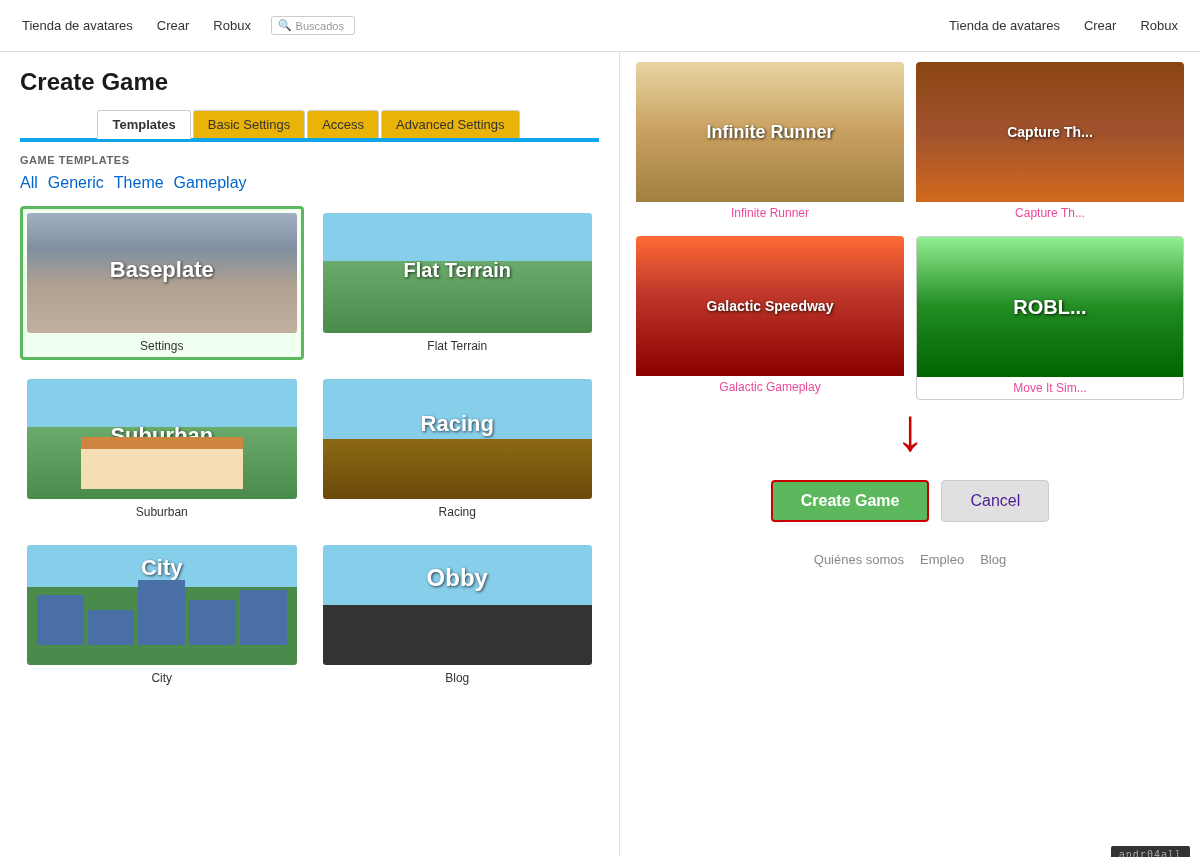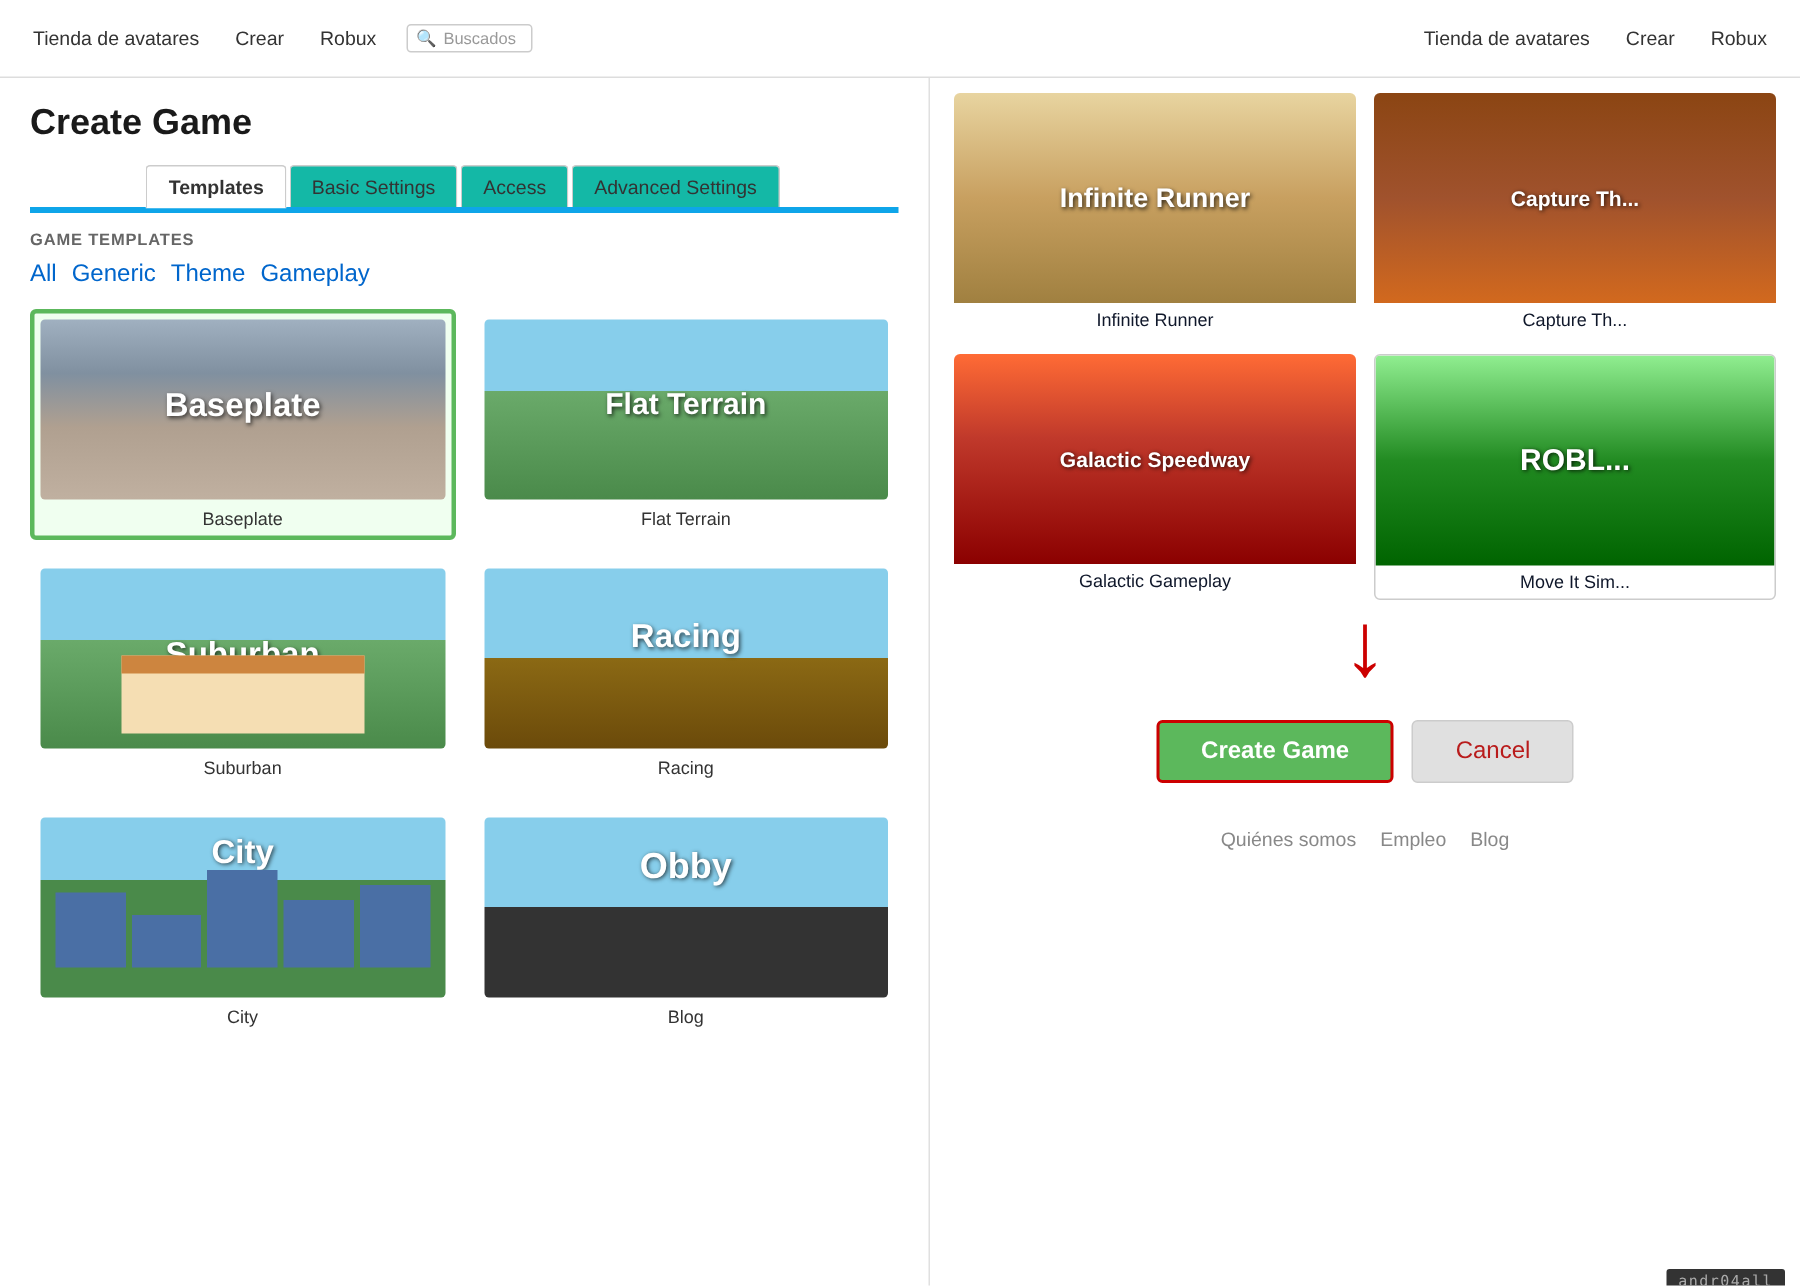--- a/index.html
+++ b/index.html
@@ -64,21 +64,21 @@
     .tabs {
       display: flex;
       border-bottom: 4px solid #0ea5e9;
       margin-bottom: 12px;
       justify-content: center;
     }
     .tab {
       padding: 6px 14px;
       border: 1px solid #ccc;
       border-bottom: none;
-      background: #14b8a6;
+      background: #eab308;
       cursor: pointer;
       font-size: 13px;
       color: #333;
       margin-right: 2px;
       border-radius: 3px 3px 0 0;
     }
     .tab.active {
       background: #fff;
       border-bottom: 1px solid #fff;
       font-weight: bold;
@@ -288,21 +288,21 @@
 
     .game-thumb {
       width: 100%;
       height: 140px;
       position: relative;
       overflow: hidden;
     }
 
     .game-label {
       font-size: 12px;
-      color: #0f172a;
+      color: #ec4899;
       text-align: center;
       padding: 4px 0;
     }
 
     
     .thumb-infinite-runner {
       background: linear-gradient(180deg, #e8d4a0 0%, #c8a060 50%, #a08040 100%);
       position: relative;
       display: flex;
       align-items: center;
@@ -379,21 +379,21 @@
       border: 2px solid #cc0000;
       padding: 10px 28px;
       font-size: 16px;
       font-weight: bold;
       border-radius: 4px;
       cursor: pointer;
     }
 
     .btn-cancel {
       background: #e0e0e0;
-      color: #b91c1c;
+      color: #4c1d95;
       border: 1px solid #ccc;
       padding: 10px 28px;
       font-size: 16px;
       border-radius: 4px;
       cursor: pointer;
     }
 
     
     .footer-links {
       display: flex;
@@ -465,21 +465,21 @@
       <a class="filter-link">All</a>
       <a class="filter-link">Generic</a>
       <a class="filter-link">Theme</a>
       <a class="filter-link">Gameplay</a>
     </div>
 
     <div class="template-grid">
 
       <div class="template-card selected">
         <div class="template-thumb thumb-baseplate"></div>
-        <div class="template-label">Baseplate</div>
+        <div class="template-label">Settings</div>
       </div>
 
       <div class="template-card">
         <div class="template-thumb thumb-flat-terrain"></div>
         <div class="template-label">Flat Terrain</div>
       </div>
 
       <div class="template-card">
         <div class="template-thumb thumb-suburban"></div>
         <div class="template-label">Suburban</div>

